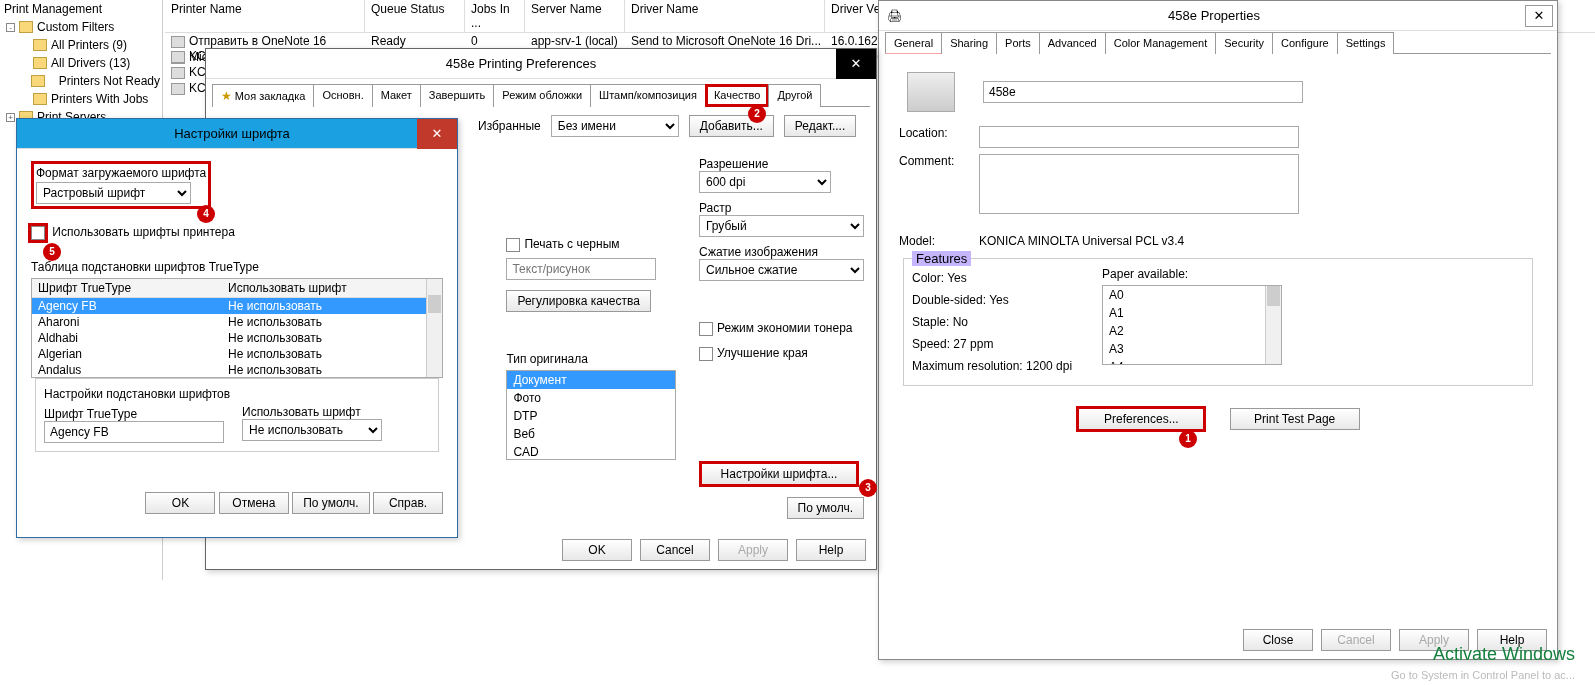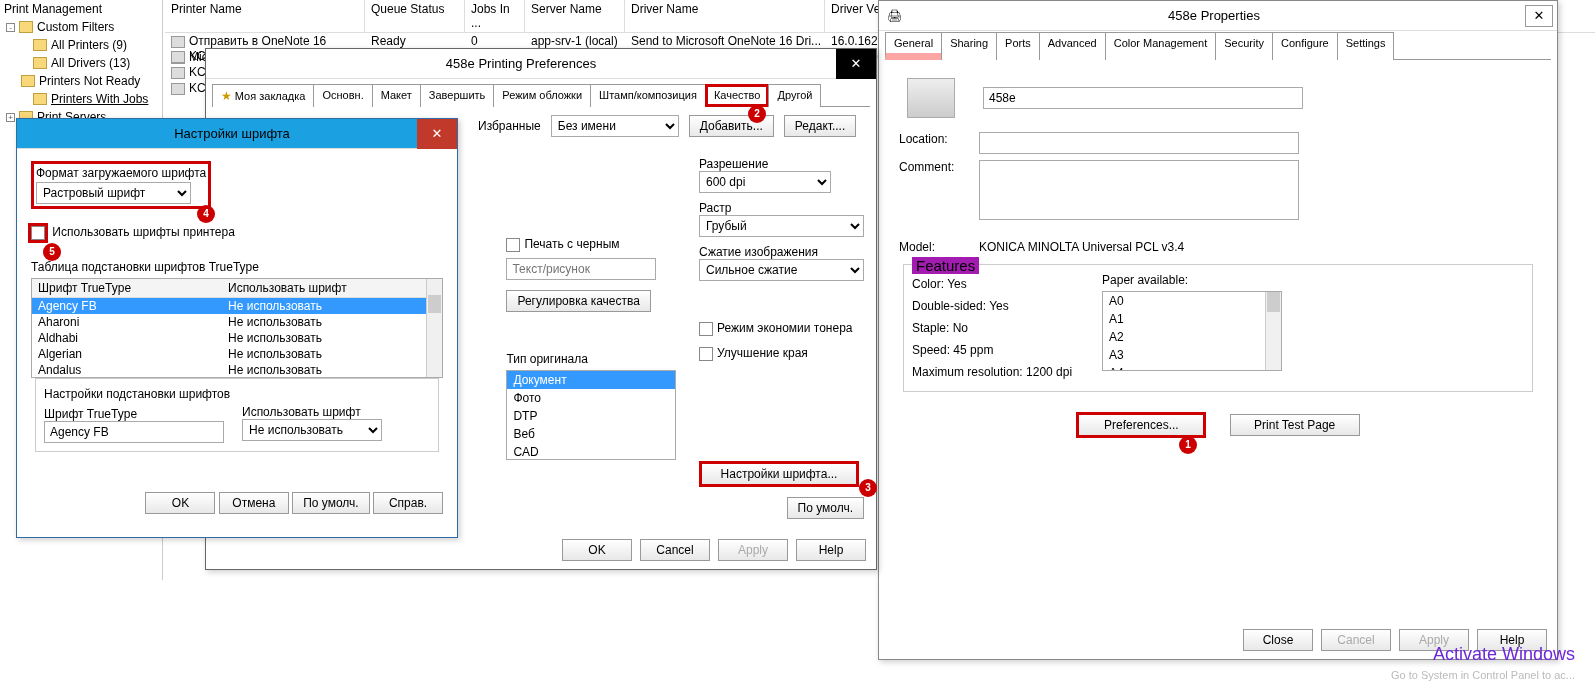--- a/index.html
+++ b/index.html
@@ -19,47 +19,47 @@
 
 .dlg{position:absolute;background:#fff;border:1px solid #2e6ca4;box-shadow:2px 2px 6px rgba(0,0,0,.2)}
 .dlg-titlebar{display:flex;align-items:center;height:30px;background:#fff;border-bottom:1px solid #ddd}
 .dlg-titlebar.blue{background:#1ba1e2;color:#000}
 .dlg-title{flex:1;text-align:center;font-size:13px}
 .dlg-close{width:40px;height:30px;background:#000;color:#fff;text-align:center;line-height:30px;font-size:13px}
 .dlg-close.red{background:#c0392b}
 .dlg-close.grey{background:#fff;color:#000;border:1px solid #999;width:28px;height:22px;line-height:20px;margin:4px}
 .tabs{display:flex;border-bottom:1px solid #999;margin:4px 6px 0 6px}
 .tab{padding:4px 8px;border:1px solid #999;border-bottom:none;background:#fff;margin-right:-1px;position:relative;top:1px;font-size:11px}
-.tab.active{background:#fff;border-bottom:7px solid #fca5a5}
+.tab.active{background:#fff;border-bottom:1px solid #fca5a5}
 .tab.hi{border:3px solid #c00;padding:2px 6px}
 .btn{border:1px solid #999;background:linear-gradient(#fff,#e8e8e8);padding:3px 10px;min-width:70px;text-align:center;display:inline-block}
 .btn.hi{border:3px solid #c00}
 .badge{position:absolute;width:18px;height:18px;border-radius:50%;background:#c00;color:#fff;font-size:10px;text-align:center;line-height:18px;font-weight:bold}
 .input{border:1px solid #aaa;background:#fff;padding:3px 5px}
 select.input{padding:2px}
 .chk{width:14px;height:14px;border:1px solid #888;display:inline-block;vertical-align:middle;margin-right:4px}
 .chk.hi{outline:3px solid #c00}
 .grp{border:1px solid #ccc;padding:8px;margin:4px;position:relative}
-.grp-title{position:absolute;top:-8px;left:8px;background:#a21caf;padding:0 4px;font-size:15px}
+.grp-title{position:absolute;top:-8px;left:8px;background:#c4b5fd;padding:0 4px;font-size:13px}
 .listbox{border:1px solid #aaa;background:#fff;overflow:hidden}
 .listbox .item{padding:2px 6px}
 .listbox .item.sel{background:#3399ff;color:#fff}
 .listbox .hdr{display:flex;background:#f4f4f4;border-bottom:1px solid #ddd}
 .listbox .hdr>div{padding:2px 6px}
 .listbox .row{display:flex}
 .listbox .row>div{padding:1px 6px}
 .listbox .row.sel{background:#3399ff;color:#fff}
 .scrollbar{position:absolute;right:0;top:0;bottom:0;width:16px;background:#f0f0f0;border-left:1px solid #ccc}
 .scrollbar .thumb{position:absolute;left:1px;right:1px;background:#cdcdcd}
 .lbl{color:#000}
 .sec-row{display:flex;margin:6px 0}
 .sec-row .lbl{width:80px}
 .printer-img{width:48px;height:40px;background:linear-gradient(#eee,#ccc);border:1px solid #aaa;margin:8px}
 .footer-btns{position:absolute;bottom:8px;right:10px;display:flex;gap:8px}
-.watermark{position:absolute;right:20px;bottom:20px;color:#6d28d9;font-size:18px;pointer-events:none}
+.watermark{position:absolute;right:20px;bottom:20px;color:#15803d;font-size:18px;pointer-events:none}
 .watermark2{position:absolute;right:20px;bottom:4px;color:#bbb;font-size:11px;pointer-events:none}
 .field-hi{border:3px solid #c00;padding:2px}
 </style>
 </head>
 <body>
 
 <div class="bg-tree">
   <div class="tree-hdr">Print Management</div>
   <div id="tree-items">
       <div class="tree-item" style="padding-left: 6px;">
@@ -70,26 +70,26 @@
       <div class="tree-item" style="padding-left: 20px;">
         <span style="width:9px"></span>
         <span class="ico"></span>
         <span>All Printers (9)</span>
       </div>
       <div class="tree-item" style="padding-left: 20px;">
         <span style="width:9px"></span>
         <span class="ico"></span>
         <span>All Drivers (13)</span>
       </div>
-      <div class="tree-item" style="padding-left: 8px;">
+      <div class="tree-item" style="padding-left: 8px; justify-content: space-between;">
         <span style="width:9px"></span>
         <span class="ico"></span>
         <span>Printers Not Ready</span>
       </div>
-      <div class="tree-item" style="padding-left: 20px; text-decoration: underline;">
+      <div class="tree-item" style="padding-left: 20px;">
         <span style="width:9px"></span>
         <span class="ico"></span>
         <span>Printers With Jobs</span>
       </div>
       <div class="tree-item" style="padding-left: 6px;">
         <span class="exp">+</span>
         <span class="ico"></span>
         <span>Print Servers</span>
       </div>
     </div>
@@ -168,21 +168,21 @@
         <div class="lbl">Model:</div>
         <div>KONICA MINOLTA Universal PCL v3.4</div>
       </div>
     <div class="grp" style="margin-top:10px">
       <div class="grp-title">Features</div>
       <div style="display:flex;gap:30px">
         <div id="feat-list" style="line-height:22px">
             <div>Color: Yes</div>
             <div>Double-sided: Yes</div>
             <div>Staple: No</div>
-            <div>Speed: 45 ppm</div>
+            <div>Speed: 27 ppm</div>
             <div>Maximum resolution: 1200 dpi</div>
           </div>
         <div>
           <div>Paper available:</div>
           <div class="listbox" style="width:180px;height:80px;position:relative;margin-top:4px">
             <div id="paper-items">
                 <div class="item">A0</div>
                 <div class="item">A1</div>
                 <div class="item">A2</div>
                 <div class="item">A3</div>

